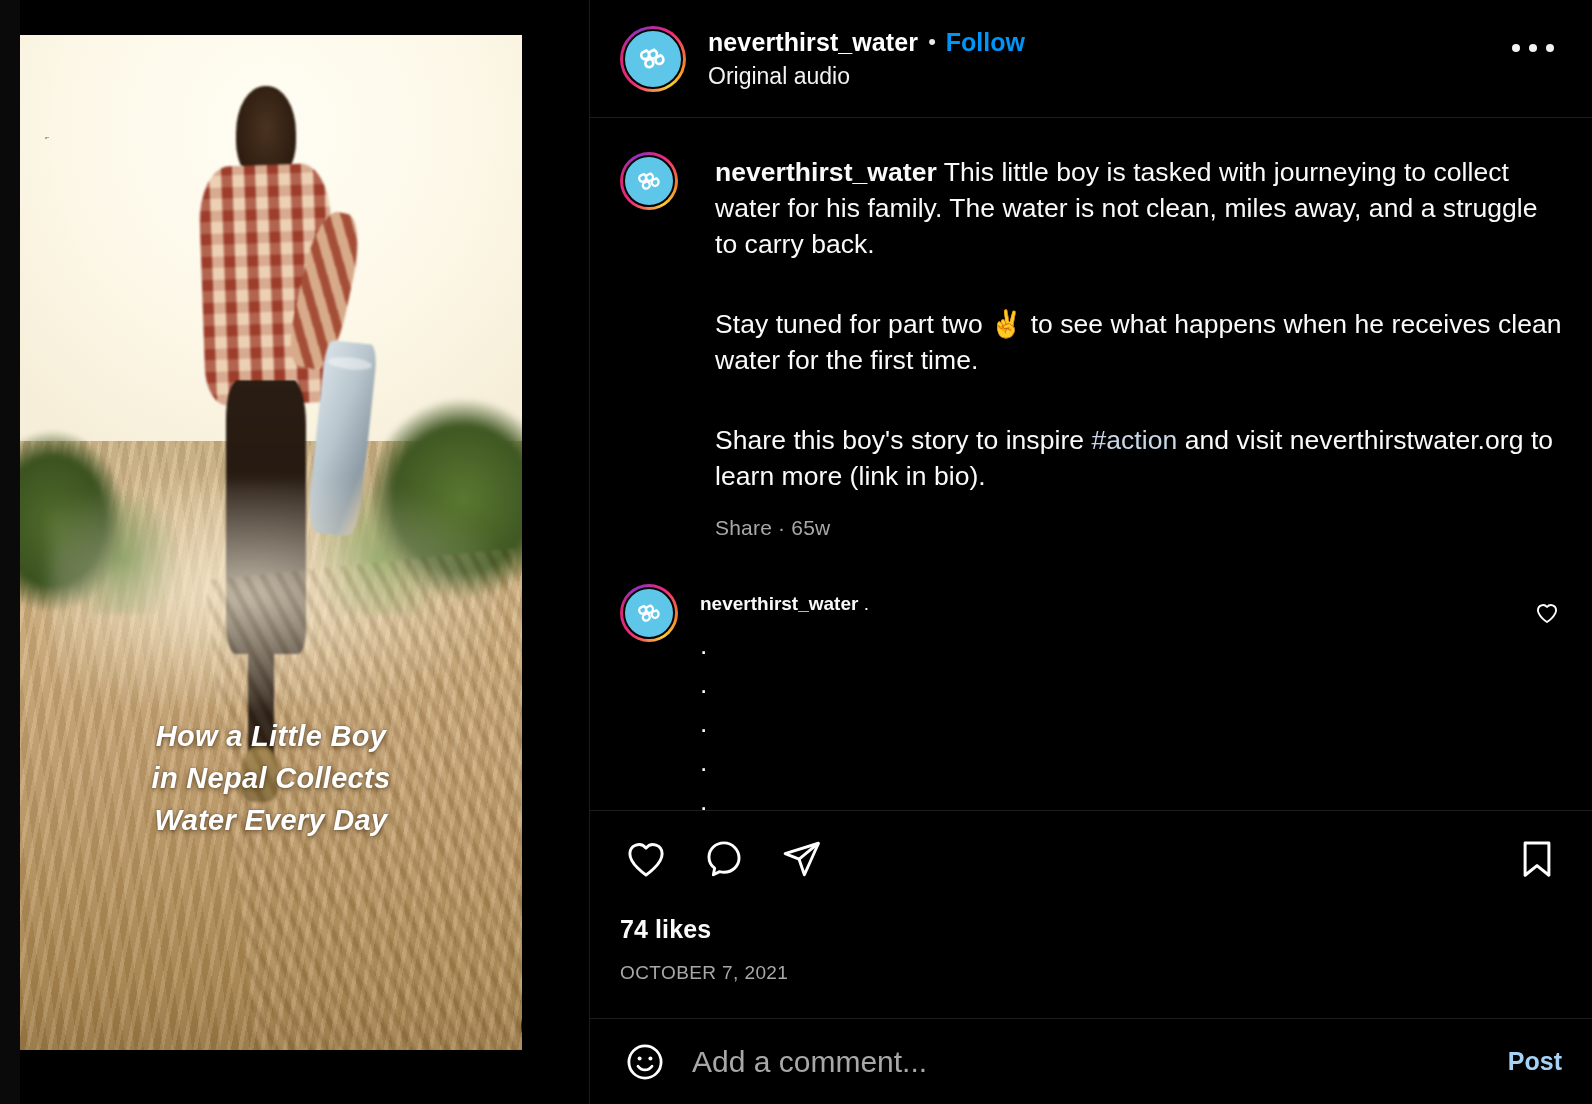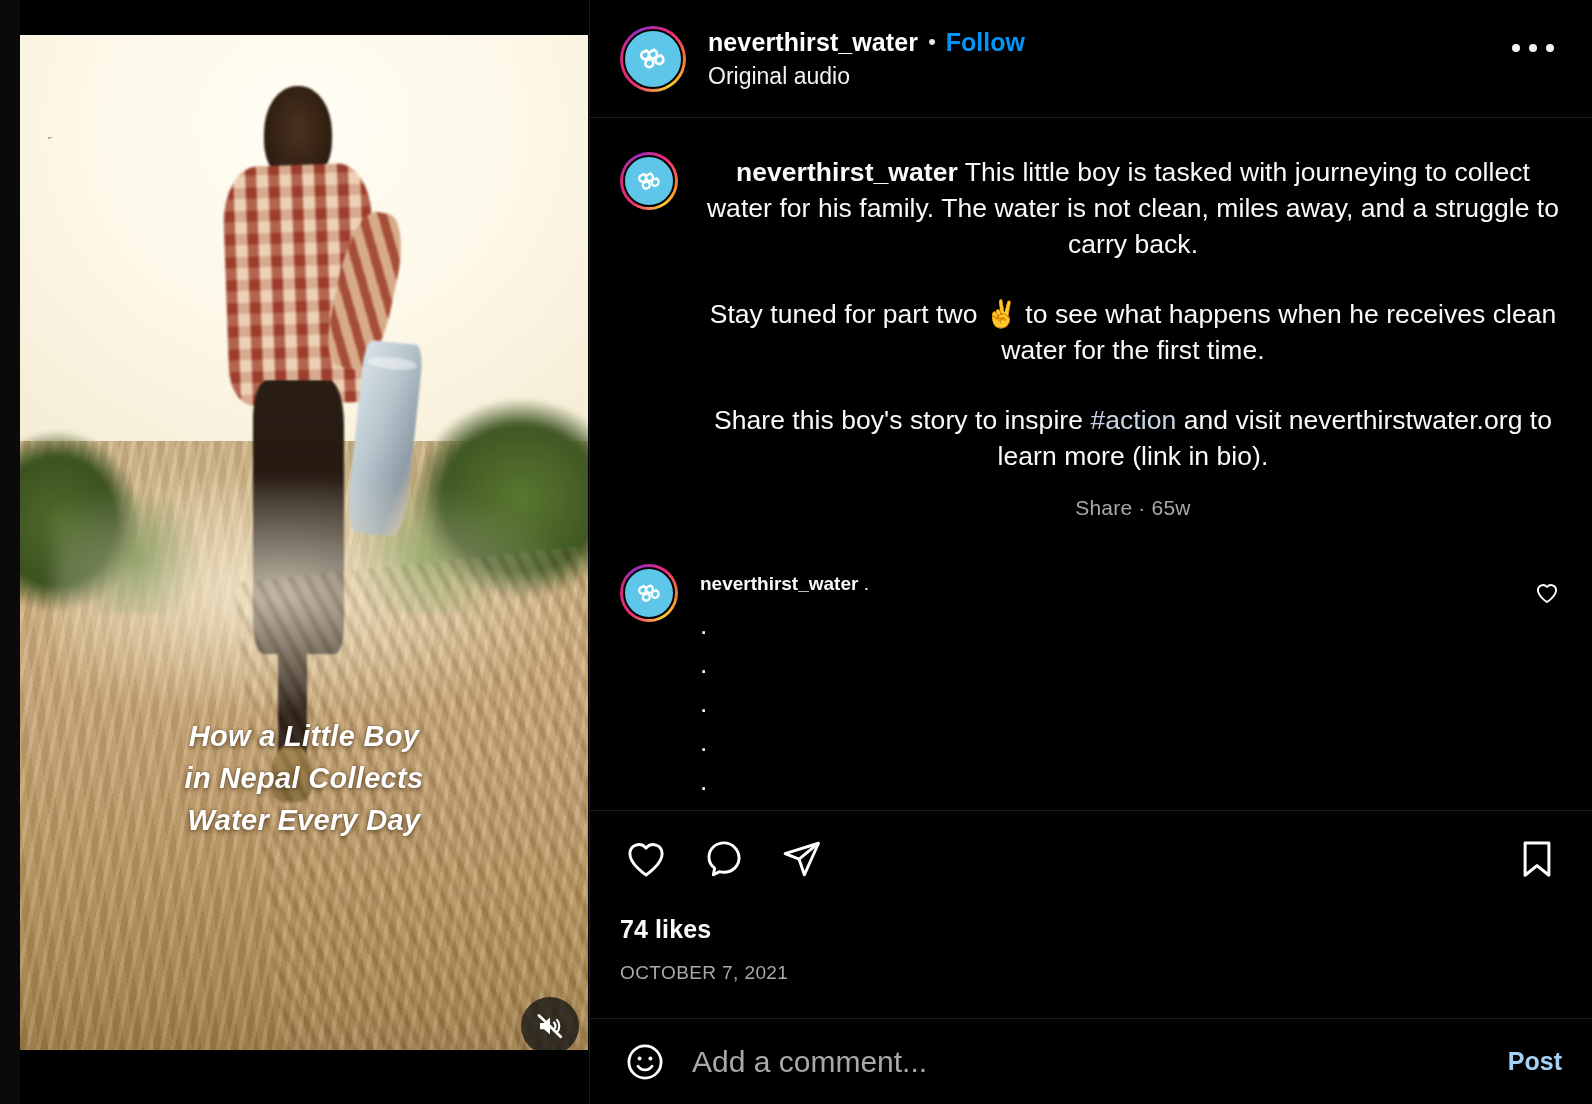--- a/index.html
+++ b/index.html
@@ -33,21 +33,21 @@
     position: absolute;
     left: 0; top: 0;
     width: 20px; height: 1104px;
     background: #0a0a0a;
   }
 
   .video-frame {
     position: absolute;
     left: 20px;
     top: 35px;
-    width: 568px;
+    width: 502px;
     height: 1015px;
     overflow: hidden;
     background: #d8c9a8;
   }
 
   
   .vid-sky {
     position: absolute; left: 0; top: 0; width: 100%; height: 46%;
     background:
       radial-gradient(ellipse 70% 80% at 50% 20%, #fffdf4 0%, #fdf8e8 55%, #f6eed8 100%);
@@ -247,31 +247,31 @@
   .more-menu i { width: 8px; height: 8px; border-radius: 50%; background: #f2f2f2; display:block; }
 
   
   .comments-region {
     flex: 1 1 auto;
     overflow: hidden;
     padding: 34px 30px 0 30px;
     border-bottom: 1px solid #1e1e1e;
   }
 
-  .caption-block { display: flex; gap: 26px; text-align: center; }
+  .caption-block { display: flex; gap: 37px; }
   .caption-body { flex: 1 1 auto; padding-top: 2px; }
   .caption-text {
     color: #fafafa;
     font-size: 26.5px;
     line-height: 36px;
     letter-spacing: .05px;
   }
   .caption-text .user { font-weight: 700; }
   .caption-text .hashtag { color: #c9d6e6; }
-  .caption-para { margin-top: 34px; }
+  .caption-para { margin-top: 44px; }
   .caption-meta {
     margin-top: 22px;
     color: #a8a8a8;
     font-size: 21px;
     letter-spacing: .2px;
   }
 
   .comment-block {
     display: flex; gap: 22px;
     margin-top: 44px;

